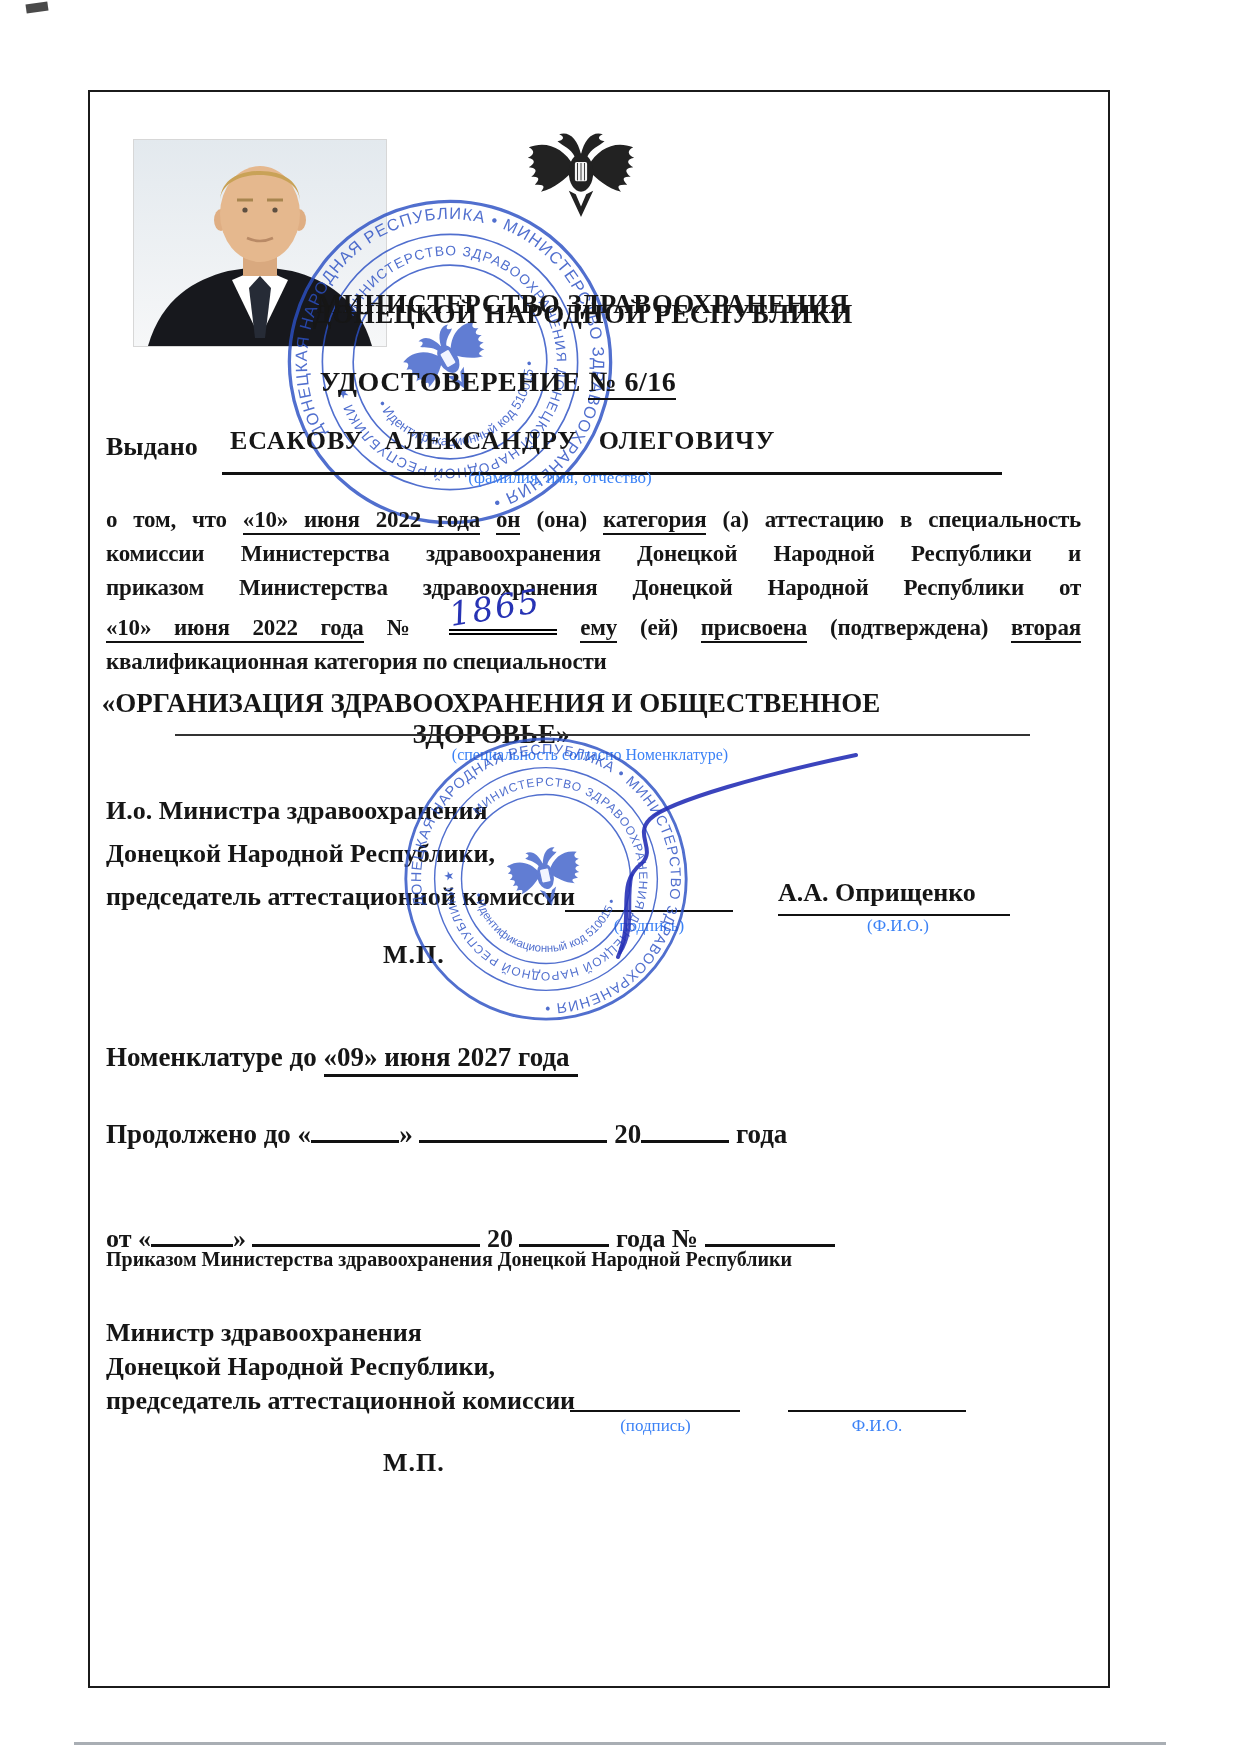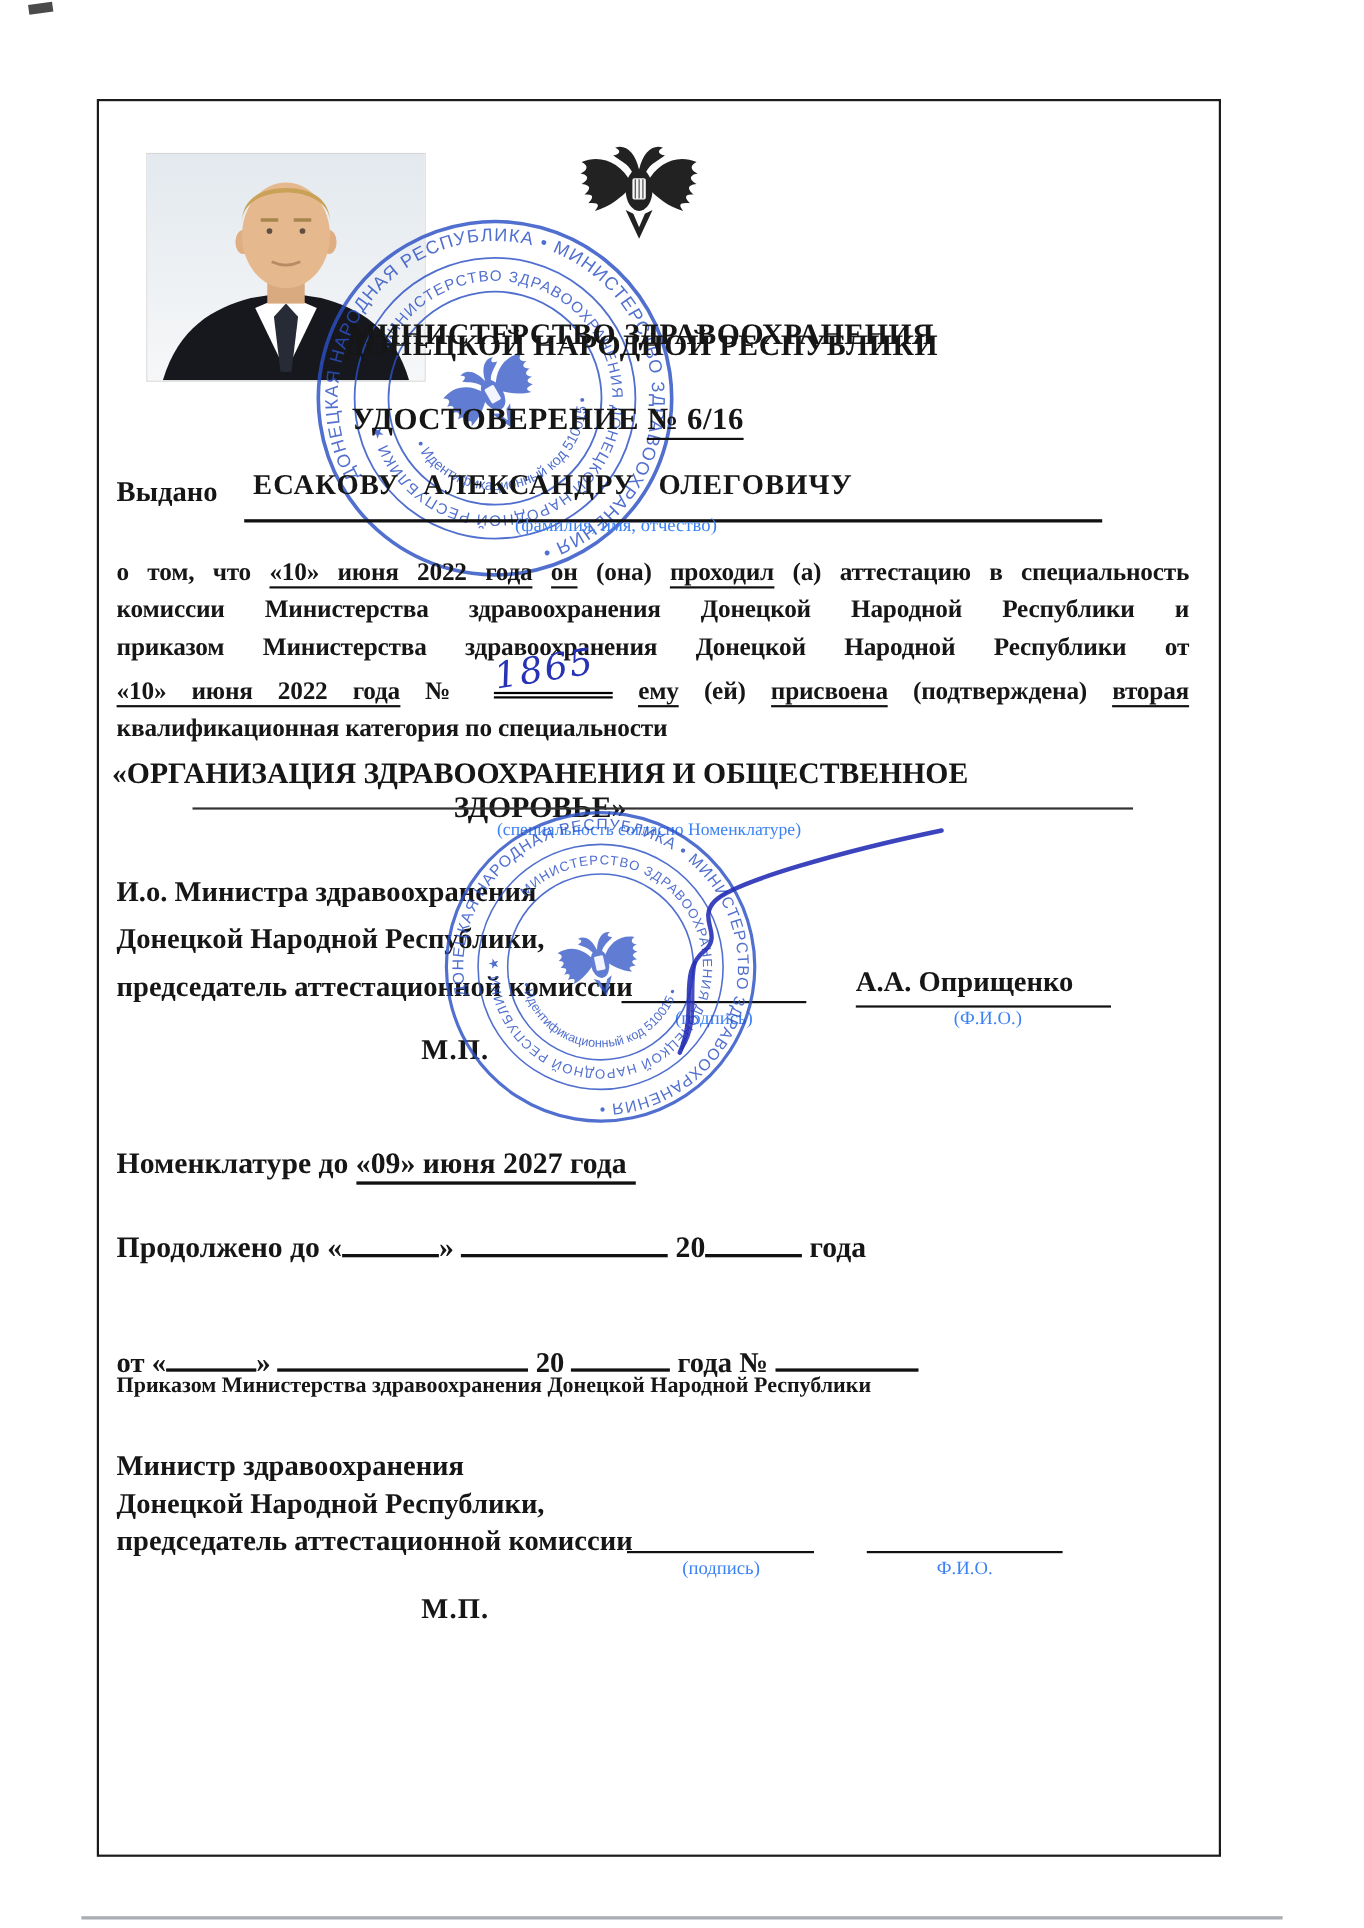--- a/index.html
+++ b/index.html
@@ -138,21 +138,21 @@
   <div class="abs issued-label">Выдано</div>
   <div class="abs holder-name">ЕСАКОВУ АЛЕКСАНДРУ ОЛЕГОВИЧУ</div>
   <div class="abs cap holder-cap">(фамилия, имя, отчество)</div>
 
   <div class="abs para">
     <div class="jline">
       <span>о том, что</span>
       <span class="u">«10» июня 2022 года</span>
       <span class="u">он</span>
       <span>(она)</span>
-      <span class="u">проходил</span>
+      <span class="u">категория</span>
       <span>(а) аттестацию в специальность</span>
     </div>
     <div class="jline">комиссии Министерства здравоохранения Донецкой Народной Республики и</div>
     <div class="jline">приказом Министерства здравоохранения Донецкой Народной Республики от</div>
     <div class="jline">
       <span class="u">«10» июня 2022 года</span>
       <span>№</span>
       <span class="blank-num"><span class="handnum">1865</span></span>
       <span class="u">ему</span>
       <span>(ей)</span>

